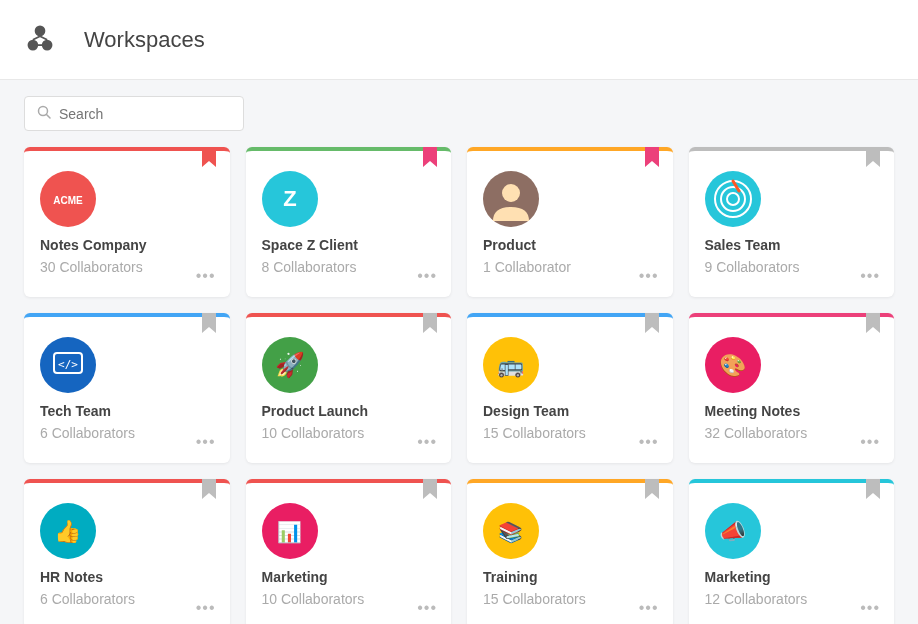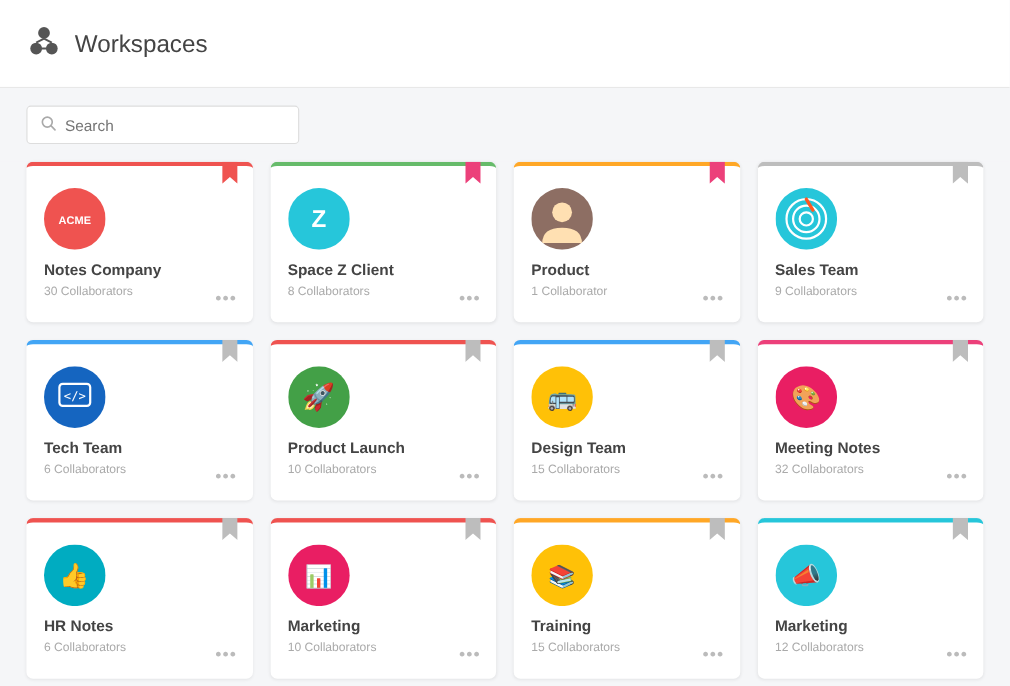--- a/index.html
+++ b/index.html
@@ -8,21 +8,21 @@
       background: #f5f6f8;
       color: #333;
       min-height: 624px;
       width: 918px;
     }
     .header {
       background: #fff;
       padding: 18px 24px;
       display: flex;
       align-items: center;
-      gap: 12px;
+      gap: 28px;
       border-bottom: 1px solid #e8e8e8;
       height: 80px;
     }
     .header-logo {
       width: 32px;
       height: 32px;
     }
     .header-title {
       font-size: 22px;
       font-weight: 500;
@@ -35,21 +35,21 @@
       justify-content: space-between;
       background: #f5f6f8;
     }
     .search-box {
       display: flex;
       align-items: center;
       background: #fff;
       border: 1px solid #ddd;
       border-radius: 4px;
       padding: 8px 12px;
-      width: 248px;
+      width: 220px;
       gap: 8px;
     }
     .search-box input {
       border: none;
       outline: none;
       font-size: 14px;
       color: #888;
       width: 100%;
       background: transparent;
     }
@@ -91,21 +91,21 @@
       font-size: 18px;
     }
     .card .workspace-name {
       font-size: 14px;
       font-weight: 600;
       color: #444;
       margin-bottom: 6px;
       text-align: center;
     }
     .card .collaborators {
-      font-size: 11px;
+      font-size: 14px;
       color: #aaa;
       margin-bottom: 8px;
     }
     .card .more-menu {
       position: absolute;
       bottom: 12px;
       right: 14px;
       font-size: 16px;
       color: #bbb;
       cursor: pointer;

